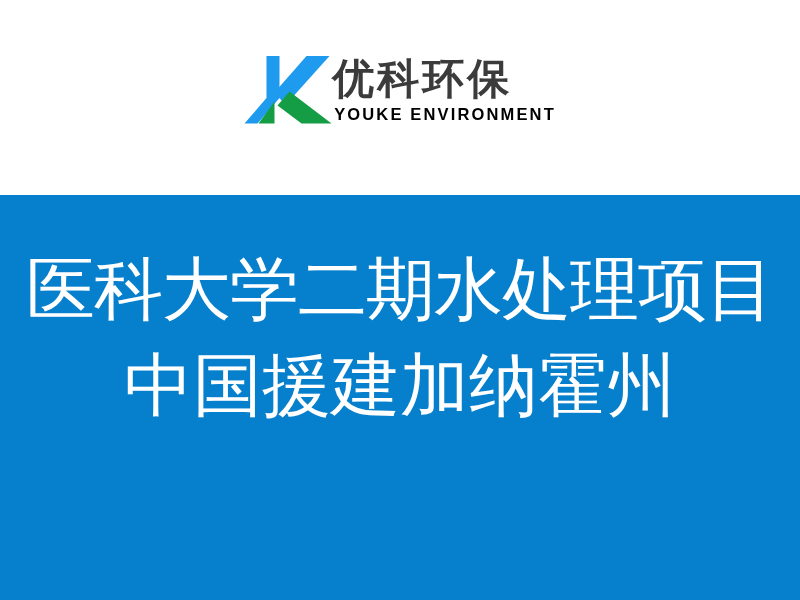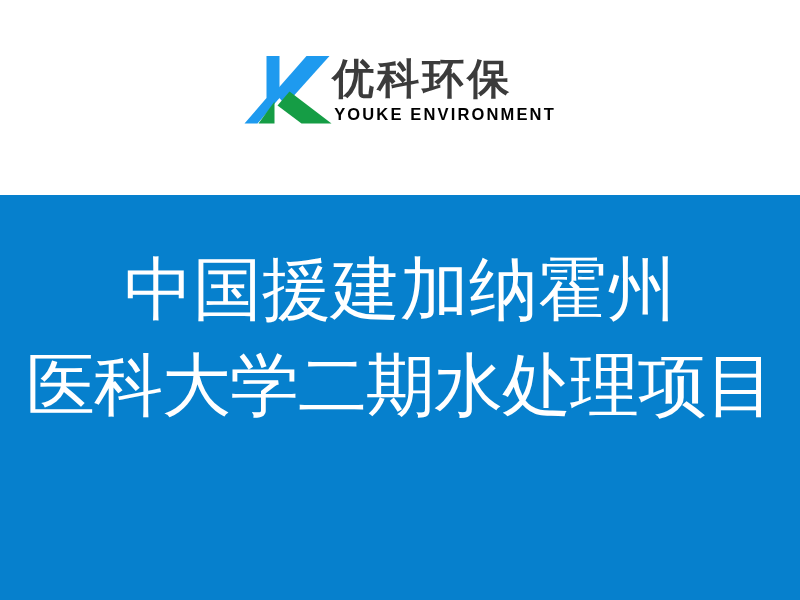--- a/index.html
+++ b/index.html
@@ -131,18 +131,18 @@
       <div class="logo-words">
         <div class="logo-cn">优科环保</div>
         <div class="logo-en">YOUKE ENVIRONMENT</div>
       </div>
 
     </div>
   </div>
 
   <div class="title-banner">
     <div class="title-block">
+      <span class="title-line line-2">医科大学二期水处理项目</span>
       <span class="title-line line-1">中国援建加纳霍州</span>
-      <span class="title-line line-2">医科大学二期水处理项目</span>
     </div>
   </div>
 
 </div>
 
 </body></html>

